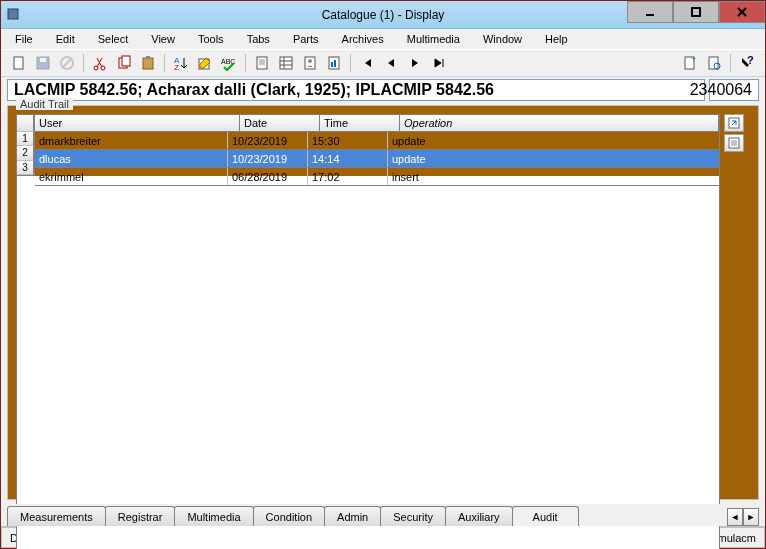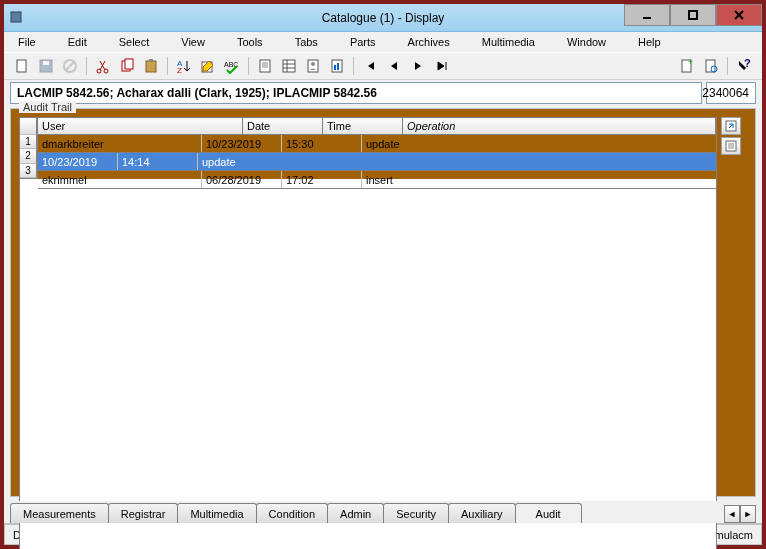--- a/index.html
+++ b/index.html
@@ -1,53 +1,53 @@
 <!DOCTYPE html>
 <html><head>
 <meta charset="utf-8">
 <style>
   * { box-sizing: border-box; }
   html, body { margin:0; padding:0; font-family: Tahoma, Arial, sans-serif; font-size:11px; background:#a0c8e8; }
-  .window { width:766px; height:549px; background:#f0f0f0; border:4px solid #7f1d1d; display:flex; flex-direction:column; }
+  .window { width:766px; height:549px; background:#f0f0f0; border:1px solid #7f1d1d; display:flex; flex-direction:column; }
   .titlebar { height:28px; background:linear-gradient(#b8ddf4,#9fd1ef); display:flex; align-items:center; position:relative; border-bottom:1px solid #7fb8e0; }
   .titlebar .icon-slot { width:24px; text-align:center; }
   .titlebar .title { position:absolute; left:0; right:0; text-align:center; font-size:12px; color:#000; pointer-events:none; }
   .ctrl-buttons { position:absolute; right:0; top:0; display:flex; height:22px; }
   .ctrl-btn { width:46px; height:22px; background:#d0d0d0; border:1px solid #888; display:flex; align-items:center; justify-content:center; font-size:13px; }
   .ctrl-btn.min { background:#c0c0c0; }
   .ctrl-btn.max { background:#c0c0c0; }
   .ctrl-btn.close { background:#c75050; color:#000; }
-  .menubar { height:20px; padding:2px 6px; display:flex; gap:16px; align-items:center; background:#f0f0f0; }
+  .menubar { height:20px; padding:2px 6px; display:flex; gap:7px; align-items:center; background:#f0f0f0; }
   .menubar span { padding:2px 8px; cursor:default; }
   .toolbar { height:28px; padding:2px 8px; display:flex; align-items:center; gap:4px; background:#f0f0f0; border-top:1px solid #fff; border-bottom:1px solid #d0d0d0; }
   .tb-btn { width:20px; height:20px; display:flex; align-items:center; justify-content:center; border:1px solid transparent; }
   .tb-sep { width:1px; height:18px; background:#c0c0c0; margin:0 2px; }
   .tb-btn svg { width:16px; height:16px; }
   .infobar { height:22px; margin:2px 6px 4px; display:flex; gap:4px; }
-  .infobox { background:#fff; border:1px solid #7f9db9; padding:2px 6px; font-weight:bold; font-size:12px; display:flex; align-items:center; }
+  .infobox { background:#fff; border:1px solid #7f9db9; padding:2px 6px; font-weight:bold; font-size:16px; display:flex; align-items:center; }
   .infobox.main { flex:1; }
   .infobox.id { width:50px; text-align:right; justify-content:flex-end; font-weight:normal; }
   .workarea { flex:1; margin:0 6px 4px; position:relative; }
   .fieldset { position:absolute; inset:0; border:1px solid #c0c0c0; background:#a16207; padding:8px; }
   .legend { position:absolute; top:-8px; left:8px; background:#f0f0f0; padding:0 4px; font-size:11px; color:#333; }
   .tablewrap { display:flex; height:62px; }
   .rowhdrs { display:flex; flex-direction:column; border:1px solid #808080; }
   .rhcell { width:17px; height:18px; background:linear-gradient(#fff,#e0e0e0); border-right:1px solid #808080; border-bottom:1px solid #c0c0c0; text-align:center; font-size:10px; display:flex; align-items:center; justify-content:center; }
   .rhcell.first { height:21px; }
   .gridwrap { flex:1; display:flex; flex-direction:column; }
   .thead { display:flex; height:21px; background:linear-gradient(#fff,#e4e4e4); border:1px solid #808080; border-left:none; }
   .th { border-right:1px solid #808080; padding:2px 4px; font-size:11px; display:flex; align-items:center; }
   .th.user { width:205px; }
   .th.date { width:80px; }
   .th.time { width:80px; }
   .th.op { flex:1;font-style:italic; }
   .tbody { border-left:none; }
   .trow { display:flex; height:18px; border:1px solid #808080; border-top:none; border-left:none; }
   .td { border-right:1px solid #c0c0c0; padding:1px 4px; font-size:11px; display:flex; align-items:center; }
-  .td.user { width:164px; }
+  .td.user { width:193px; }
   .td.date { width:80px; }
   .td.time { width:80px; }
   .td.op { flex:1; border-right:none; }
   .trow.selected { background:#4a86d8; }
   .trow.selected .td { color:#fff; }
   .sidecol { width:26px; display:flex; flex-direction:column; gap:2px; margin-left:4px; }
   .sidebtn { width:20px; height:18px; border:1px solid #a0a0a0; background:linear-gradient(#fff,#e0e0e0); display:flex; align-items:center; justify-content:center; font-size:10px; }
   .whitespace { flex:1; background:#fff; border:1px solid #808080; border-top:none; margin-top:0; height:380px; }
   .content-flex { display:flex; flex-direction:column; height:100%; }
   .tabs-row { height:22px; margin:0 6px 0; display:flex; align-items:flex-end; background:#f0f0f0; position:relative; }
@@ -264,20 +264,21 @@
                   <div class="th op">Operation</div>
                 </div>
                 <div class="tbody">
                   <div class="trow">
                     <div class="td user">dmarkbreiter</div>
                     <div class="td date">10/23/2019</div>
                     <div class="td time">15:30</div>
                     <div class="td op">update</div>
                   </div>
                   <div class="trow selected">
+                    <div class="td user">dlucas</div>
                     <div class="td date">10/23/2019</div>
                     <div class="td time">14:14</div>
                     <div class="td op">update</div>
                   </div>
                   <div class="trow">
                     <div class="td user">ekrimmel</div>
                     <div class="td date">06/28/2019</div>
                     <div class="td time">17:02</div>
                     <div class="td op">insert</div>
                   </div>

